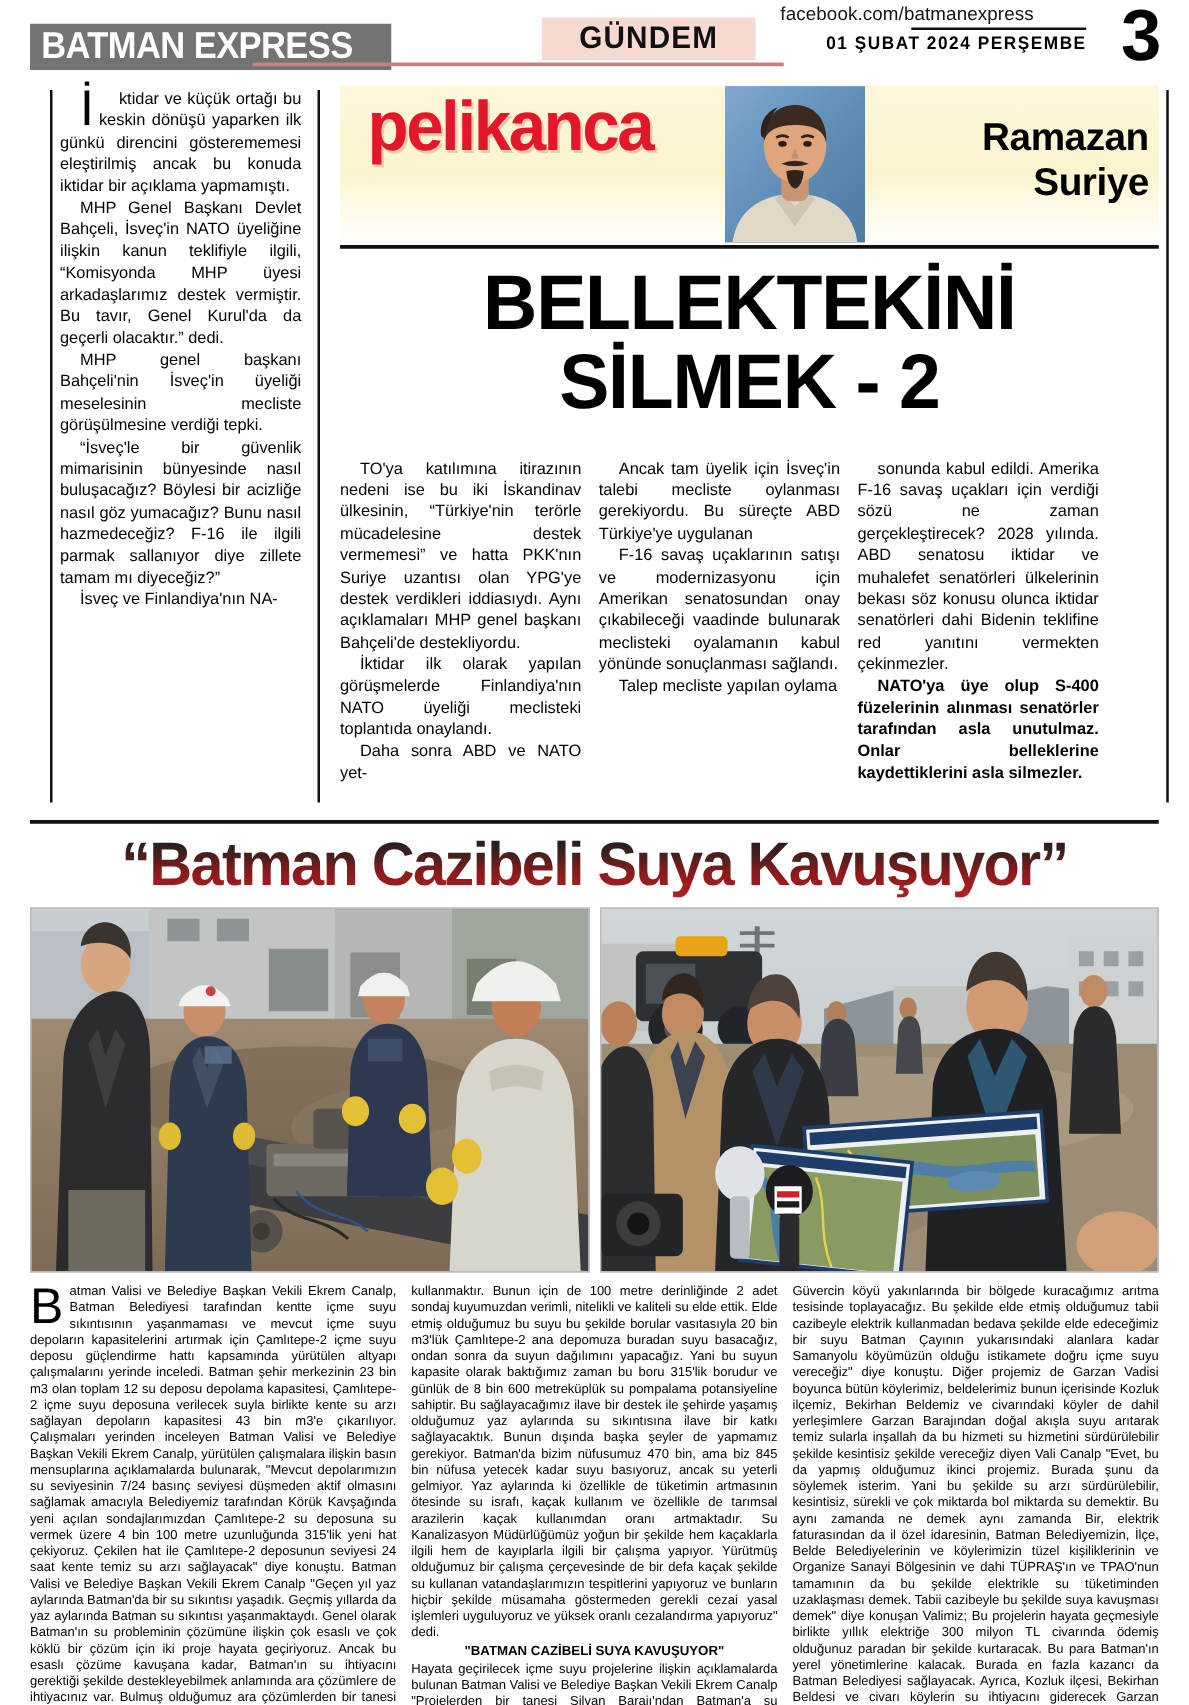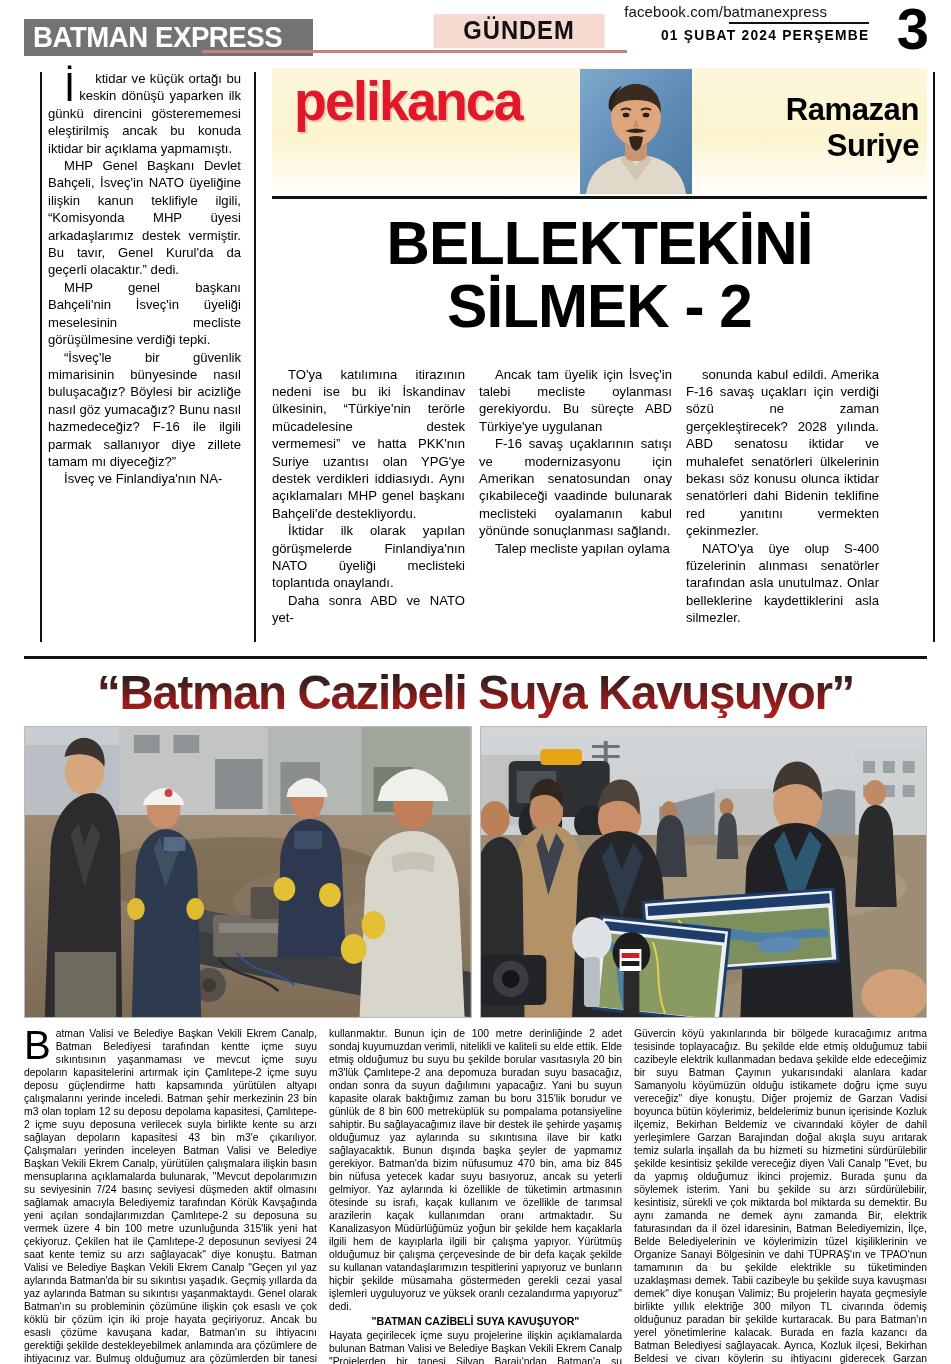--- a/index.html
+++ b/index.html
@@ -226,21 +226,21 @@
     gap: 14px;
     margin-top: 29px;
   }
   .fcol {
     width: 193px;
     font-size: 13.1px;
     line-height: 17.4px;
     text-align: justify;
   }
   .fcol p { margin: 0; text-indent: 16px; }
-  .fcol p.bold { font-weight: normal; }
+  .fcol p.bold { font-weight: bold; }
 
   
   .divider-thick {
     height: 3px;
     background: #111;
     margin: 8px 0 0 0;
   }
   .bottom-headline {
     text-align: center;
     font-size: 49px;

